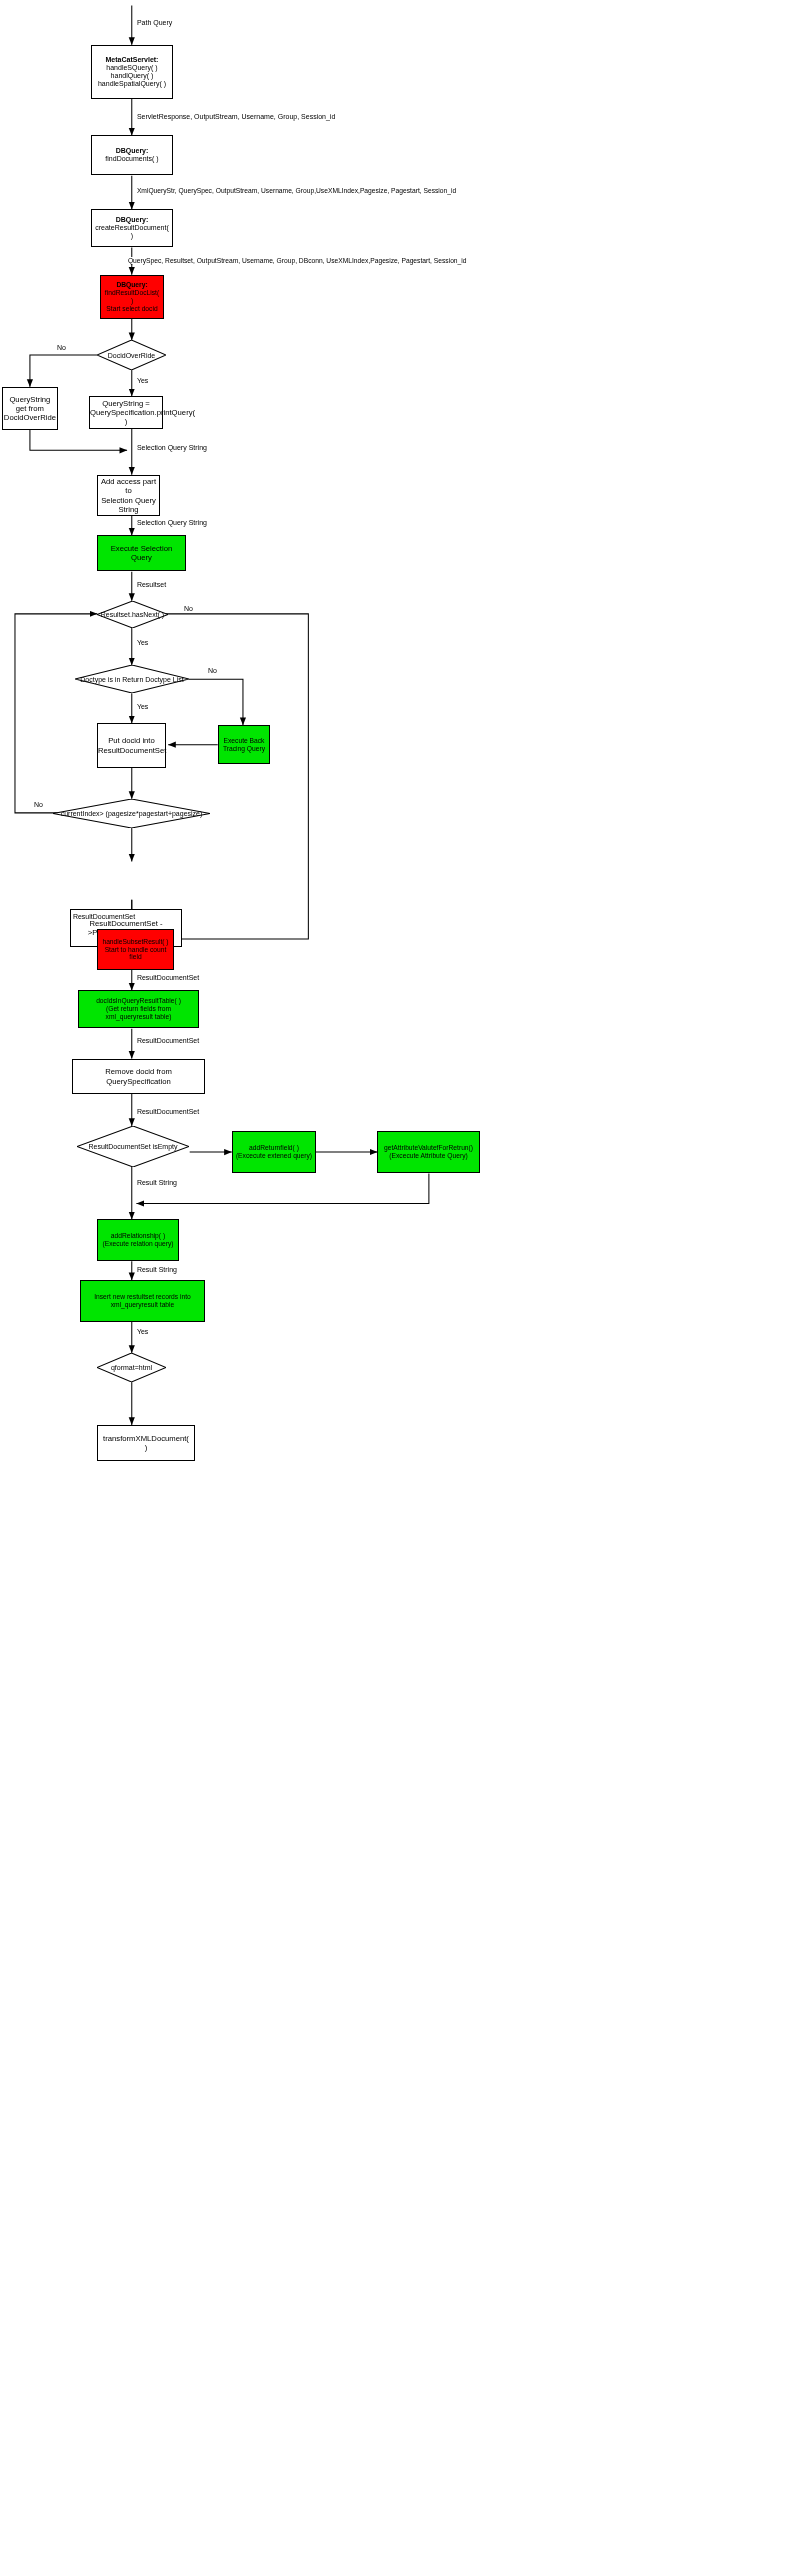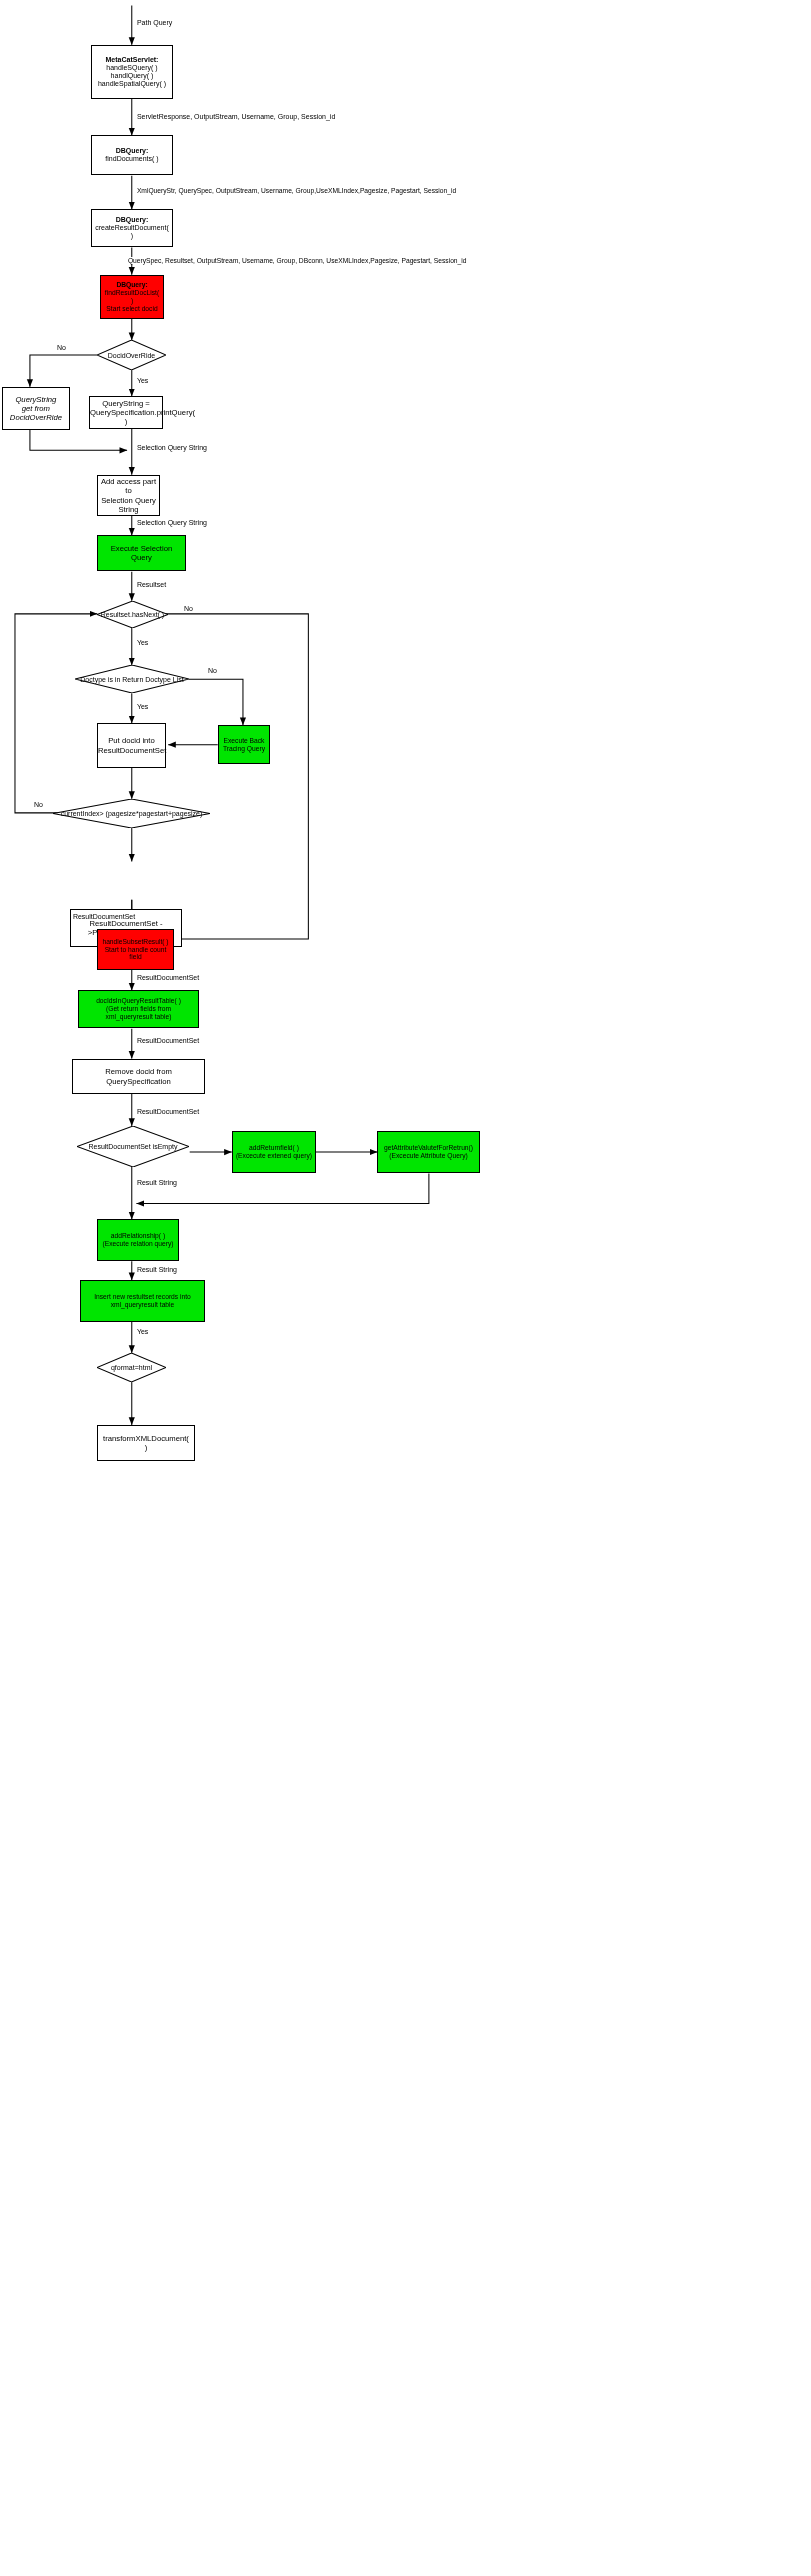--- a/index.html
+++ b/index.html
@@ -162,21 +162,21 @@
 
   <div class="diamond" style="left:97px;top:340px;width:69px;height:30px;">
     <svg class="dshape" viewBox="0 0 74 32" preserveAspectRatio="none">
         <polygon points="37,0 74,16 37,32 0,16" fill="#fff" stroke="#000" stroke-width="1.1"></polygon>
       </svg>
     <span class="dtext">DocidOverRide</span>
   </div>
   <div class="elabel" style="left:56px;top:344px;">No</div>
   <div class="elabel" style="left:136px;top:377px;">Yes</div>
 
-  <div class="node t8" style="left:1.9px;top:387px;width:68px;height:43px;font-style:italic;">
+  <div class="node t8" style="left:1.9px;top:387px;width:56px;height:43px;">
     <div class="inner">
       <div>QueryString</div>
       <div>get from</div>
       <div>DocidOverRide</div>
     </div>
   </div>
 
   <div class="node t8" style="left:89px;top:396px;width:74px;height:33px;">
     <div class="inner">
       <div>QueryString =</div>

